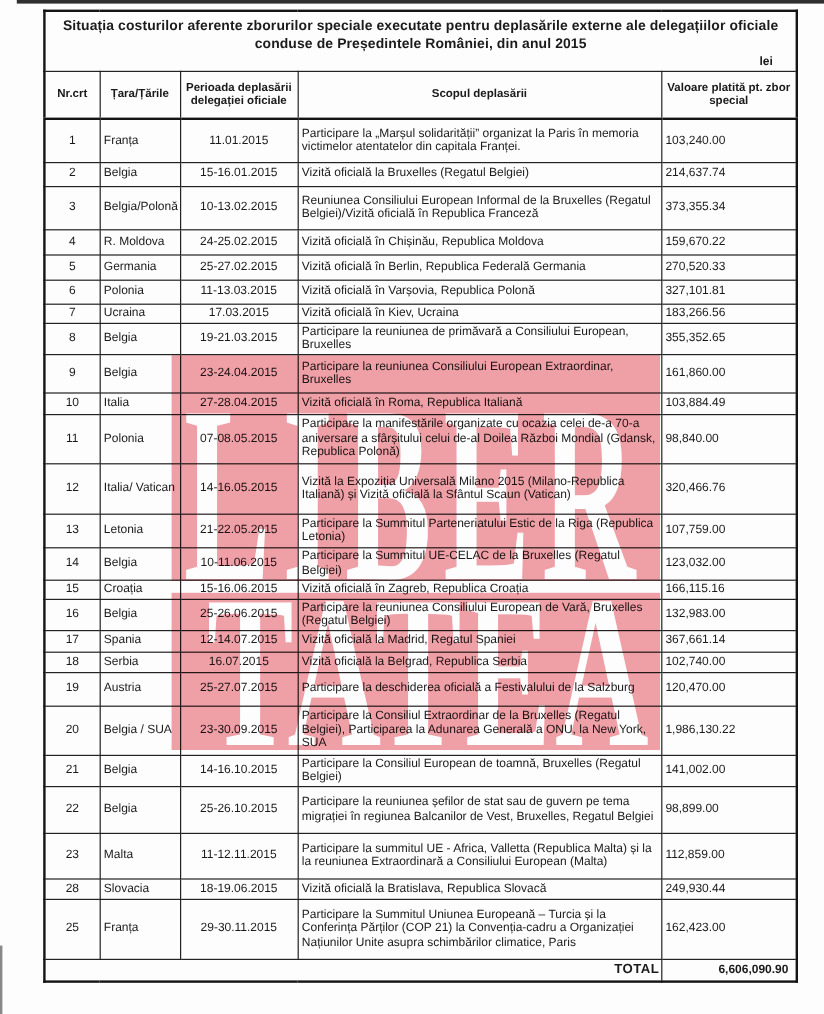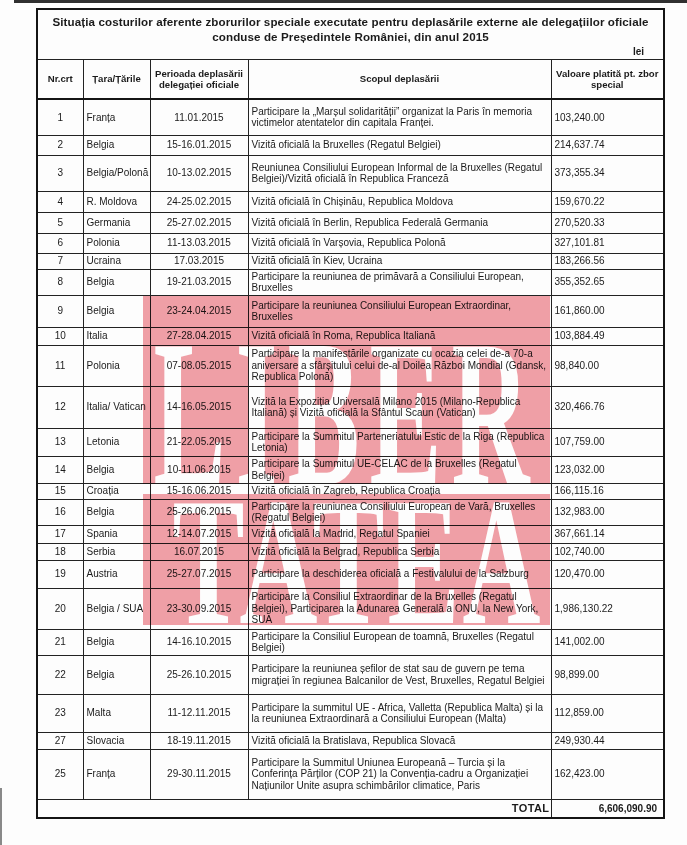--- a/index.html
+++ b/index.html
@@ -267,23 +267,23 @@
           <td class="c-value">98,899.00</td>
         </tr>
         <tr>
           <td class="c-nr">23</td>
           <td class="c-country">Malta</td>
           <td class="c-period">11-12.11.2015</td>
           <td class="c-purpose">Participare la summitul UE - Africa, Valletta (Republica Malta) și la la reuniunea Extraordinară a Consiliului European (Malta)</td>
           <td class="c-value">112,859.00</td>
         </tr>
         <tr>
-          <td class="c-nr">27</td>
+          <td class="c-nr">28</td>
           <td class="c-country">Slovacia</td>
-          <td class="c-period">18-19.11.2015</td>
+          <td class="c-period">18-19.06.2015</td>
           <td class="c-purpose">Vizită oficială la Bratislava, Republica Slovacă</td>
           <td class="c-value">249,930.44</td>
         </tr>
         <tr>
           <td class="c-nr">25</td>
           <td class="c-country">Franța</td>
           <td class="c-period">29-30.11.2015</td>
           <td class="c-purpose">Participare la Summitul Uniunea Europeană – Turcia și la Conferința Părților (COP 21) la Convenția-cadru a Organizației Națiunilor Unite asupra schimbărilor climatice, Paris</td>
           <td class="c-value">162,423.00</td>
         </tr>

